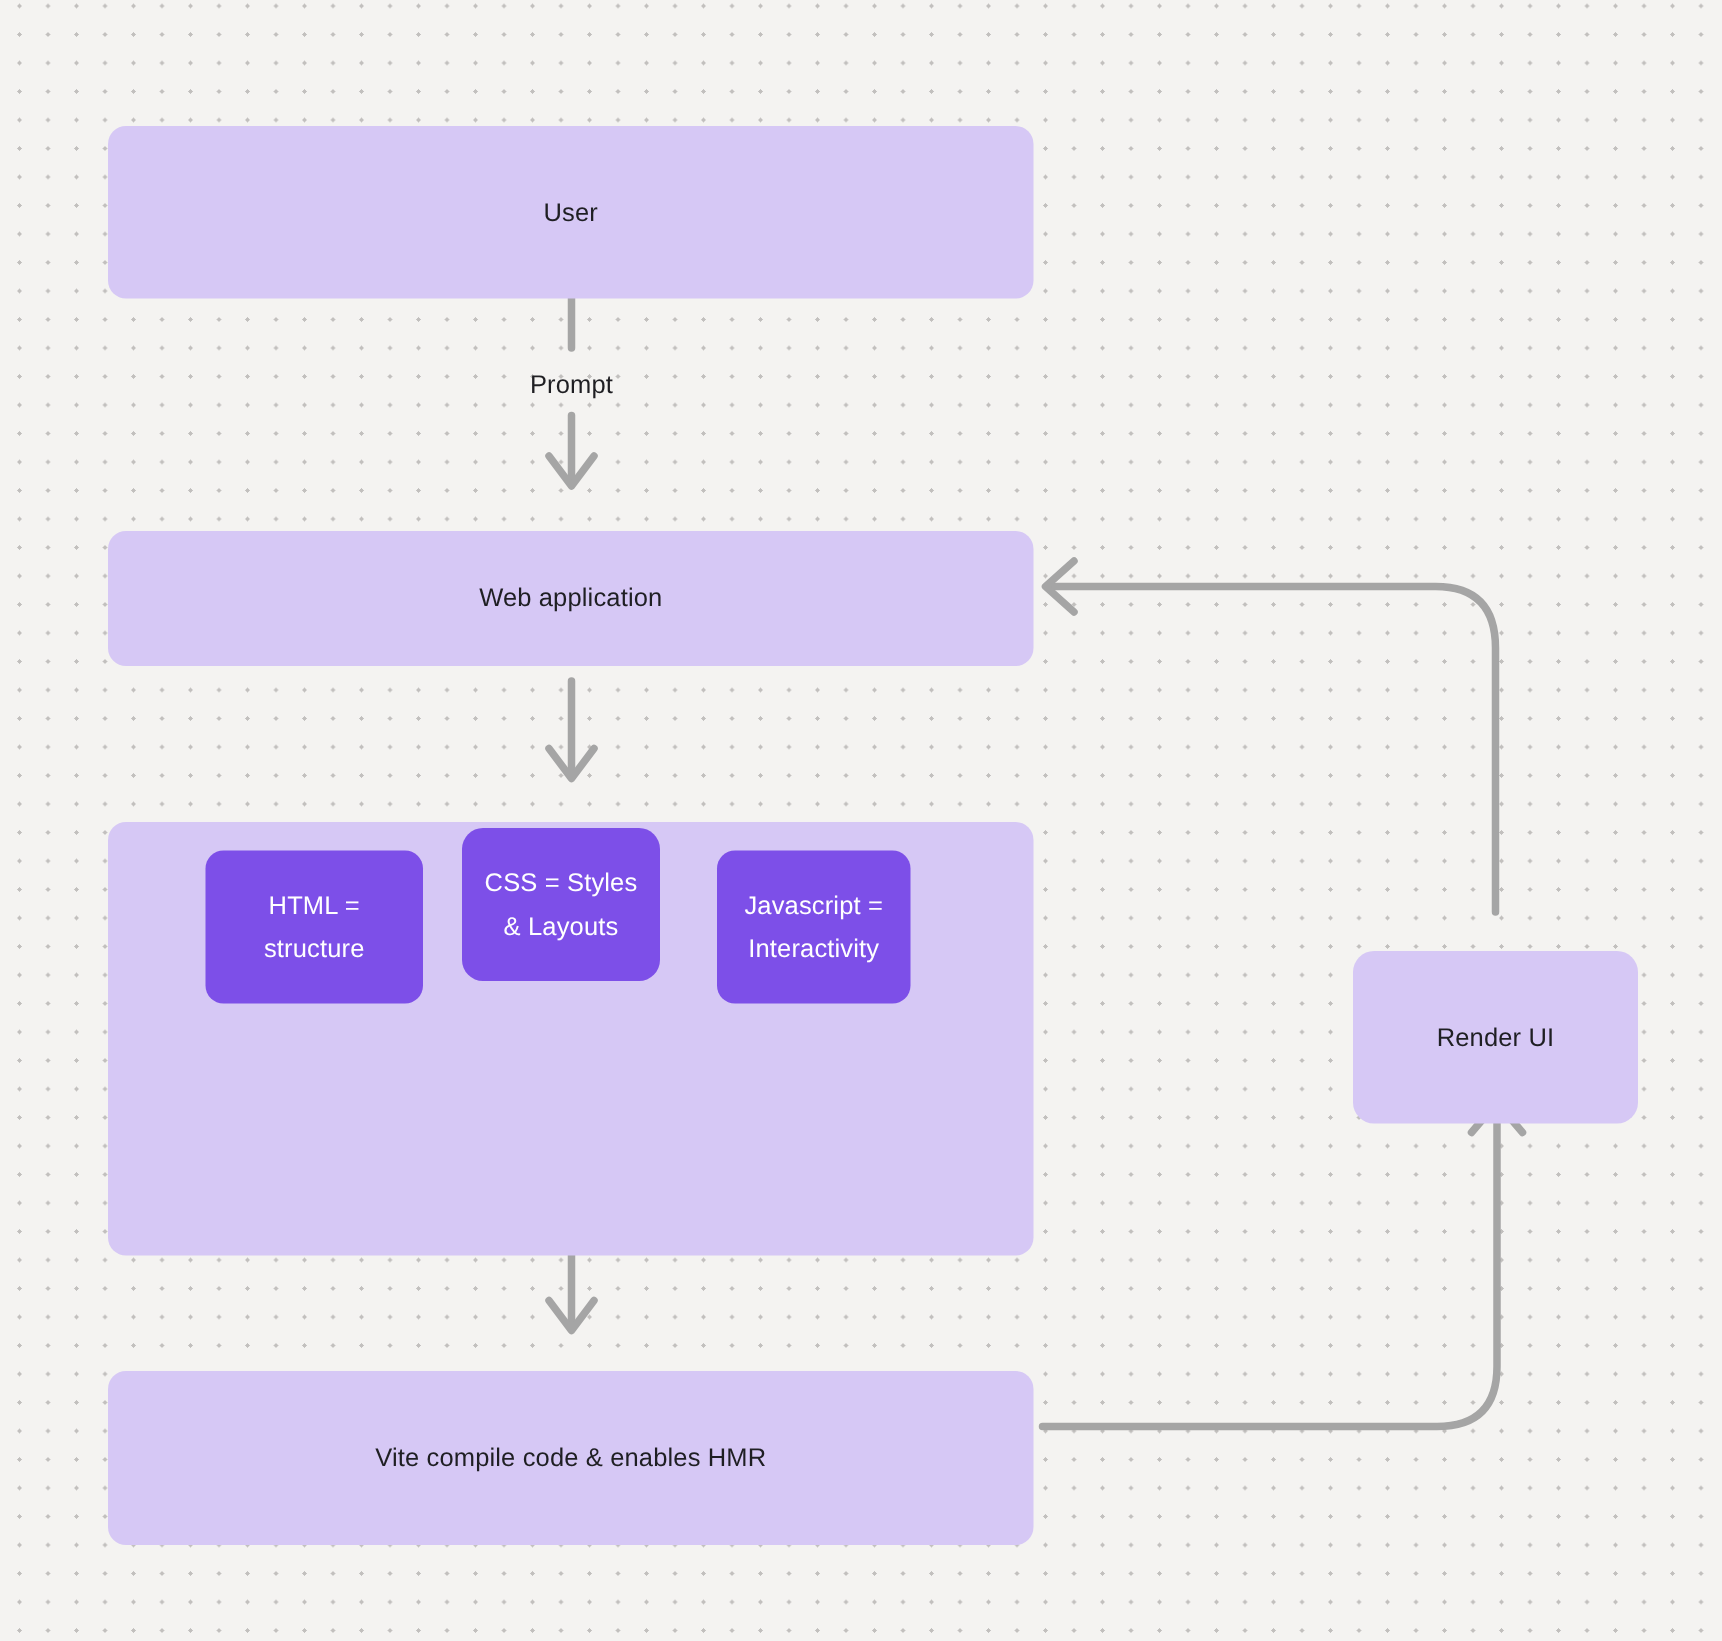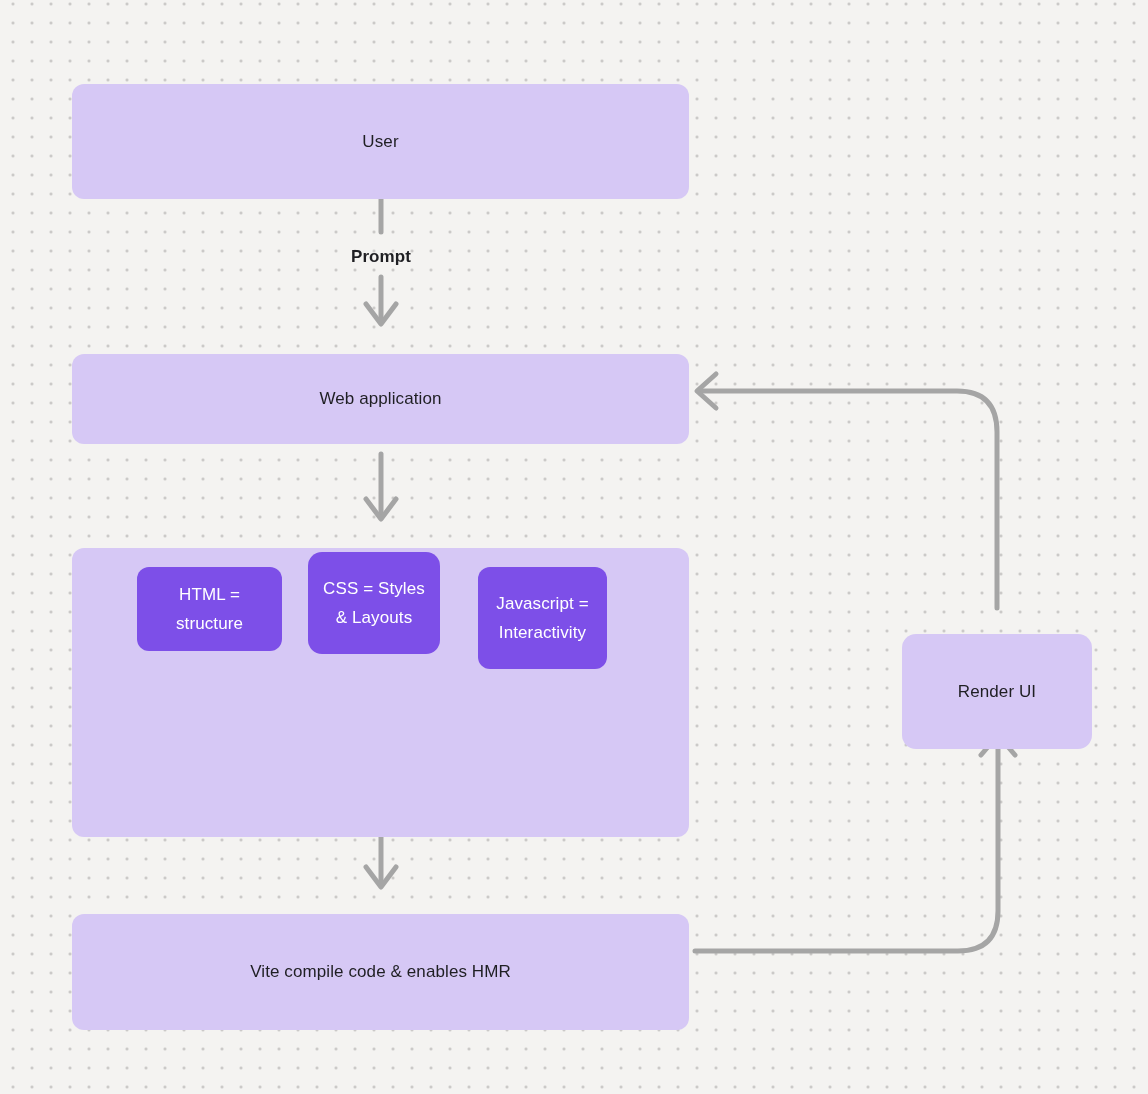--- a/index.html
+++ b/index.html
@@ -56,38 +56,38 @@
   .subnode .label{
     color:var(--text-light);
     font-size:17px;
     font-weight:500;
     line-height:29px;
     letter-spacing:.1px;
   }
   .node-user{left:72px;top:63px;width:617px;height:115px;}
   .node-webapp{left:72px;top:333px;width:617px;height:90px;}
   .node-container{left:72px;top:527px;width:617px;height:289px;align-items:flex-start;}
-  .subnode-html{left:137px;top:567px;width:145px;height:84px;}
+  .subnode-html{left:137px;top:567px;width:145px;height:102px;}
   .subnode-css{left:308px;top:552px;width:132px;height:102px;border-radius:14px;}
   .subnode-js{left:478px;top:567px;width:129px;height:102px;}
   .container-label{
     position:absolute;
     left:72px;top:716px;width:617px;
     text-align:center;
     color:var(--text-dark);
     font-size:17px;font-weight:500;line-height:28px;letter-spacing:.1px;
   }
   .node-vite{left:72px;top:893px;width:617px;height:116px;}
   .node-render{left:902px;top:613px;width:190px;height:115px;border-radius:14px;text-align:center;}
   .edge-label{
     position:absolute;
     left:281px;top:245px;width:200px;
     text-align:center;
     color:var(--text-dark);
-    font-size:17px;font-weight:700;line-height:24px;letter-spacing:.1px;
+    font-size:17px;font-weight:400;line-height:24px;letter-spacing:.1px;
   }
   svg.connectors{
     position:absolute;
     left:0;top:0;width:1148px;height:1094px;
     pointer-events:none;
   }
   svg.connectors path{
     fill:none;
     stroke:var(--arrow);
     stroke-width:5;

